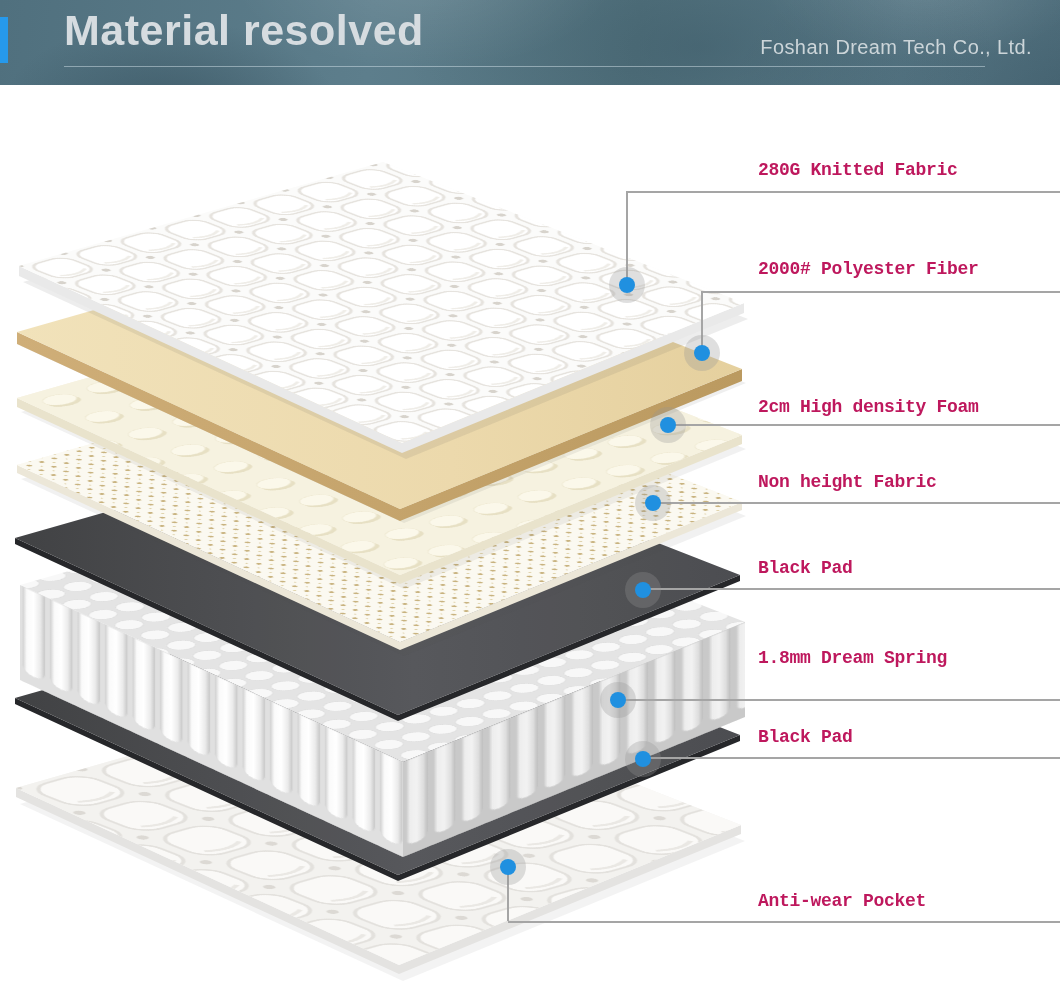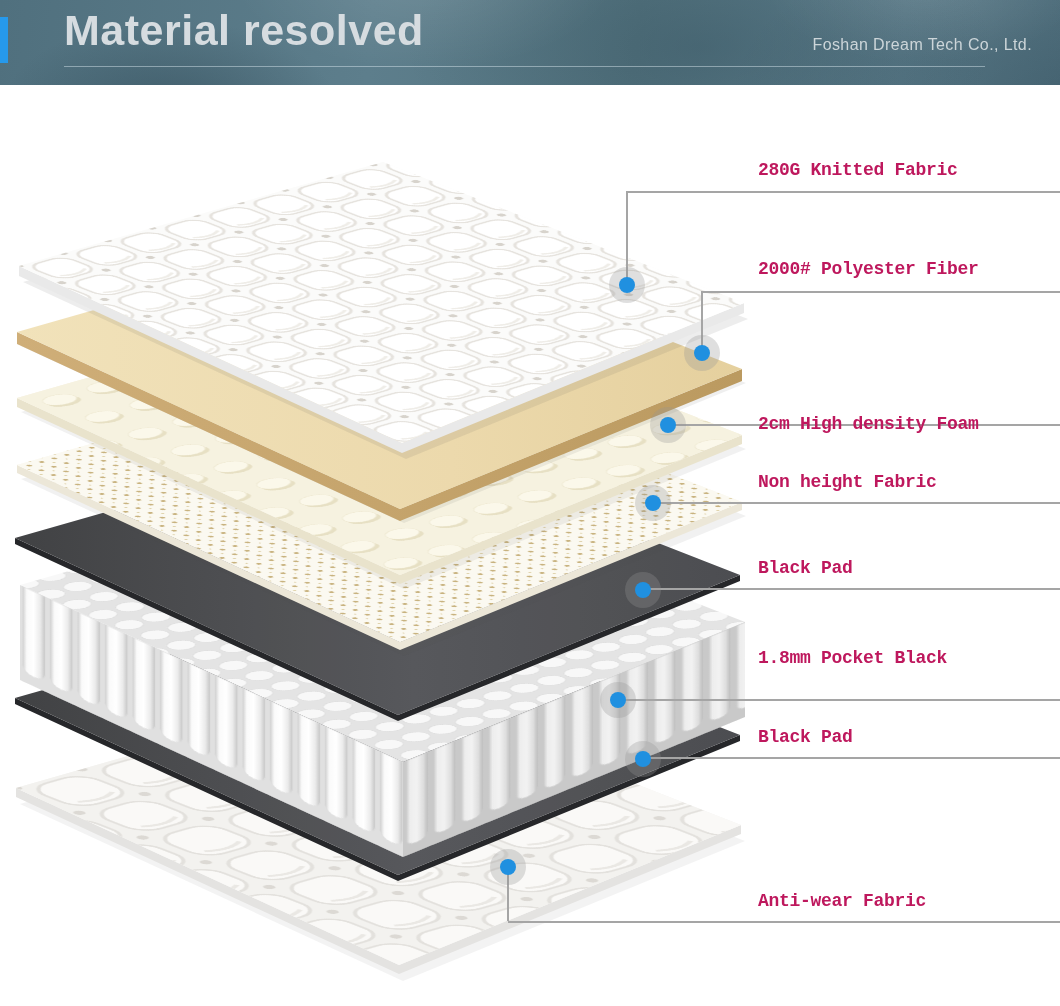--- a/index.html
+++ b/index.html
@@ -12,21 +12,21 @@
     background-image:
       radial-gradient(260px 140px at 16% 130%, rgba(38,62,75,.45), transparent 65%),
       radial-gradient(320px 160px at 40% -30%, rgba(255,255,255,.12), transparent 60%),
       radial-gradient(420px 200px at 66% 55%, rgba(44,72,87,.35), transparent 70%),
       radial-gradient(260px 120px at 87% -10%, rgba(255,255,255,.10), transparent 60%),
       radial-gradient(500px 240px at 102% 110%, rgba(40,66,80,.38), transparent 70%),
       linear-gradient(95deg,#50707e,#5d7e8c 35%,#54747f 60%,#5e7f8d 85%,#567684);}
   .accent-bar{position:absolute;left:0;top:17px;width:8px;height:46px;background:#2699eb;}
   .page-title{position:absolute;left:64px;top:6px;height:48px;line-height:48px;
     font-size:43px;font-weight:600;letter-spacing:.5px;color:#d6dce0;white-space:nowrap;}
-  .company{position:absolute;right:28px;top:36px;font-size:16px;letter-spacing:.4px;
+  .company{position:absolute;right:28px;top:36px;font-size:20px;letter-spacing:.4px;
     color:#ccd5d9;white-space:nowrap;}
   .header-rule{position:absolute;left:64px;top:66px;width:921px;height:1px;
     background:rgba(225,238,243,.45);}
 
   
   .stack{position:absolute;left:0;top:0;}
 
   
   .hline,.vline{position:absolute;background:#a5a5a5;}
   .hline{height:2px;}
@@ -187,49 +187,49 @@
   <div>
     <div class="hline" style="left:702px;top:291px;width:358px"></div>
     <div class="vline" style="left:701px;top:291px;height:62px"></div>
     <div class="dot" style="left:694px;top:345px"></div>
     <div class="clabel" style="left:758px;top:253px">2000# Polyester Fiber</div>
   </div>
 
   <div>
     <div class="hline" style="left:668px;top:424px;width:392px"></div>
     <div class="dot" style="left:660px;top:417px"></div>
-    <div class="clabel" style="left:758px;top:408px">2cm High density Foam</div>
+    <div class="clabel" style="left:758px;top:391px">2cm High density Foam</div>
   </div>
 
   <div>
     <div class="hline" style="left:653px;top:502px;width:407px"></div>
     <div class="dot" style="left:645px;top:495px"></div>
     <div class="clabel" style="left:758px;top:466px">Non height Fabric</div>
   </div>
 
   <div>
     <div class="hline" style="left:643px;top:588px;width:417px"></div>
     <div class="dot" style="left:635px;top:582px"></div>
     <div class="clabel" style="left:758px;top:552px">Black Pad</div>
   </div>
 
   <div>
     <div class="hline" style="left:618px;top:699px;width:442px"></div>
     <div class="dot" style="left:610px;top:692px"></div>
     <div class="clabel two" style="left:758px;top:645px">
-      <div>1.8mm Pocket Black</div>
+      <div>1.8mm Dream Spring</div>
     </div>
   </div>
 
   <div>
     <div class="hline" style="left:643px;top:757px;width:417px"></div>
     <div class="dot" style="left:635px;top:751px"></div>
     <div class="clabel" style="left:758px;top:721px">Black Pad</div>
   </div>
 
   <div>
     <div class="hline" style="left:508px;top:921px;width:552px"></div>
     <div class="vline" style="left:507px;top:867px;height:54px"></div>
     <div class="dot" style="left:500px;top:859px"></div>
-    <div class="clabel" style="left:758px;top:885px">Anti-wear Fabric</div>
+    <div class="clabel" style="left:758px;top:885px">Anti-wear Pocket</div>
   </div>
 
 </div>
 
 </body></html>

